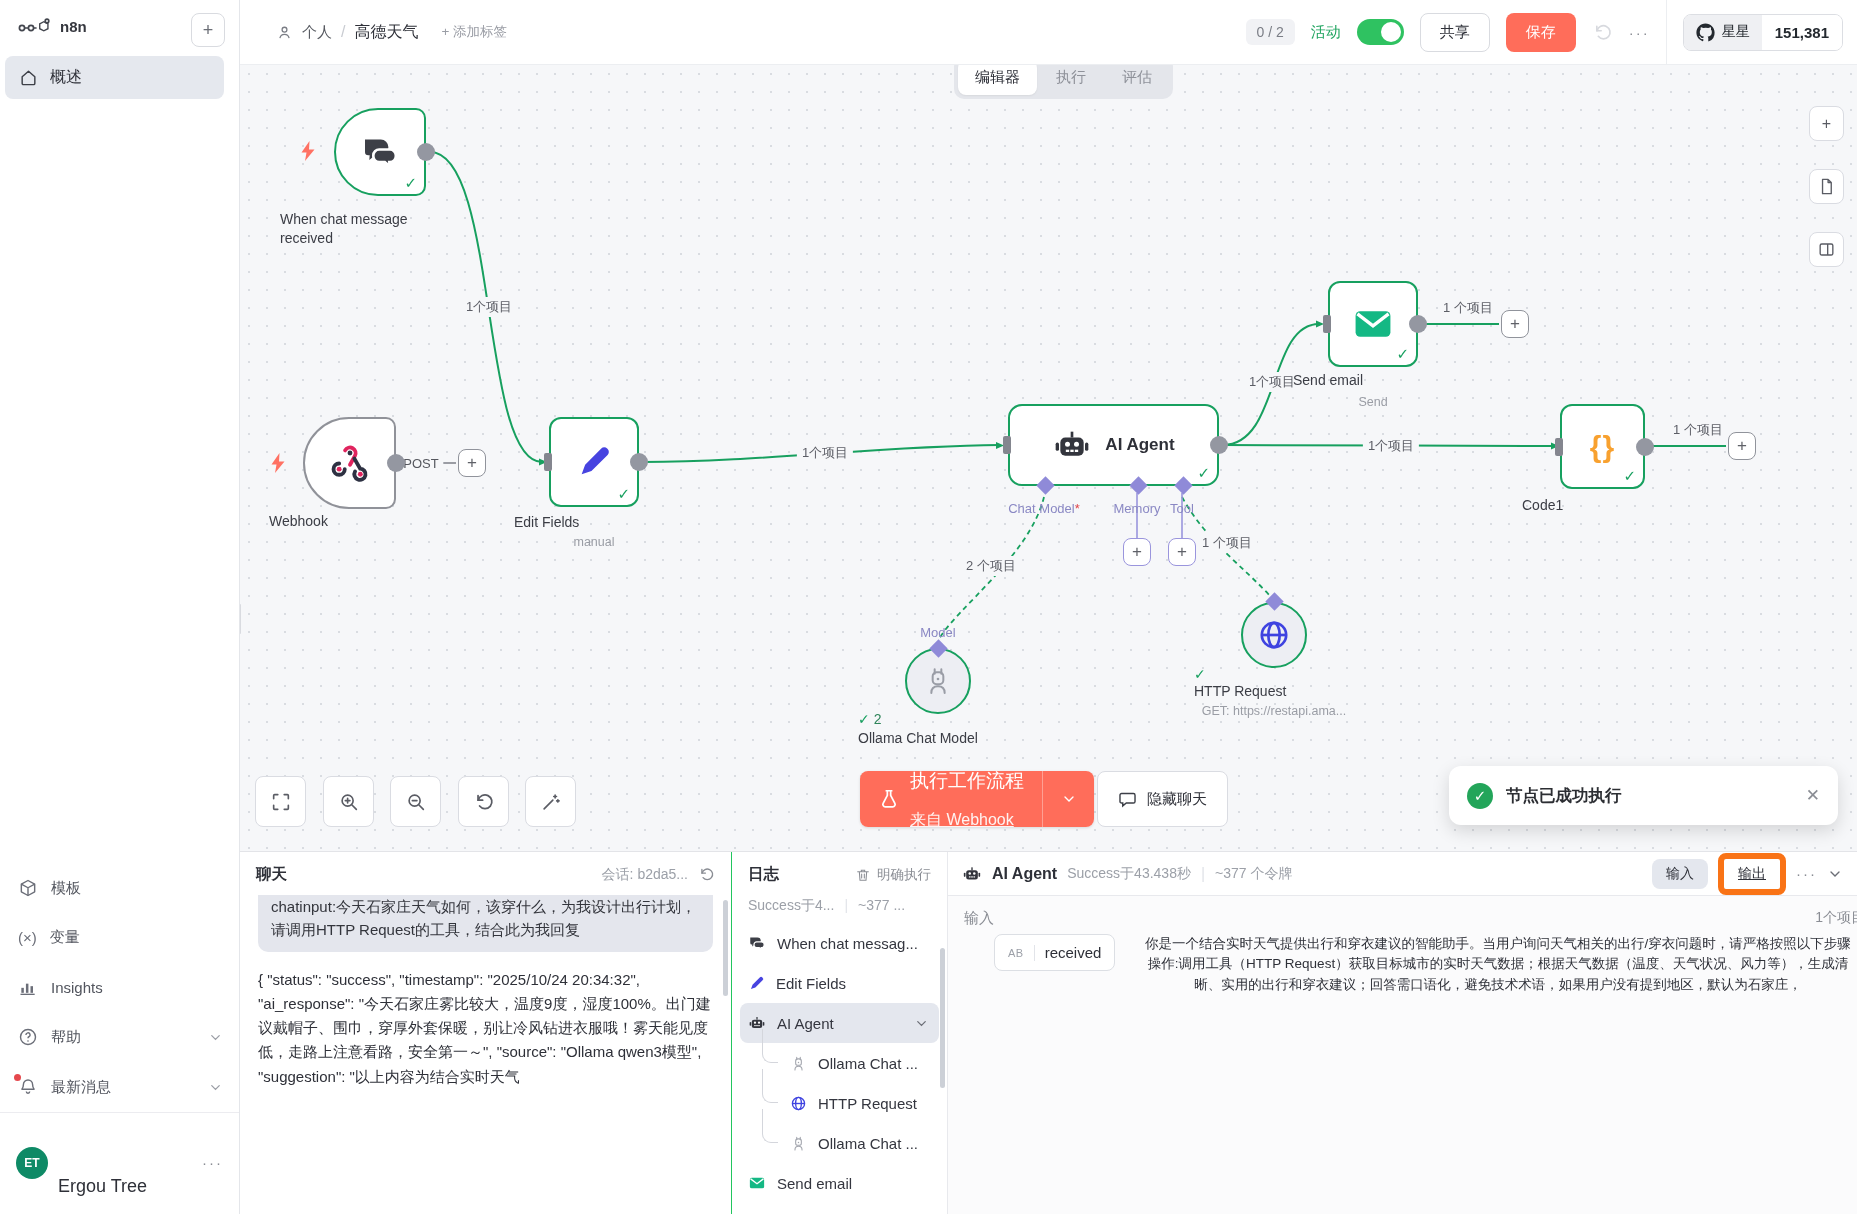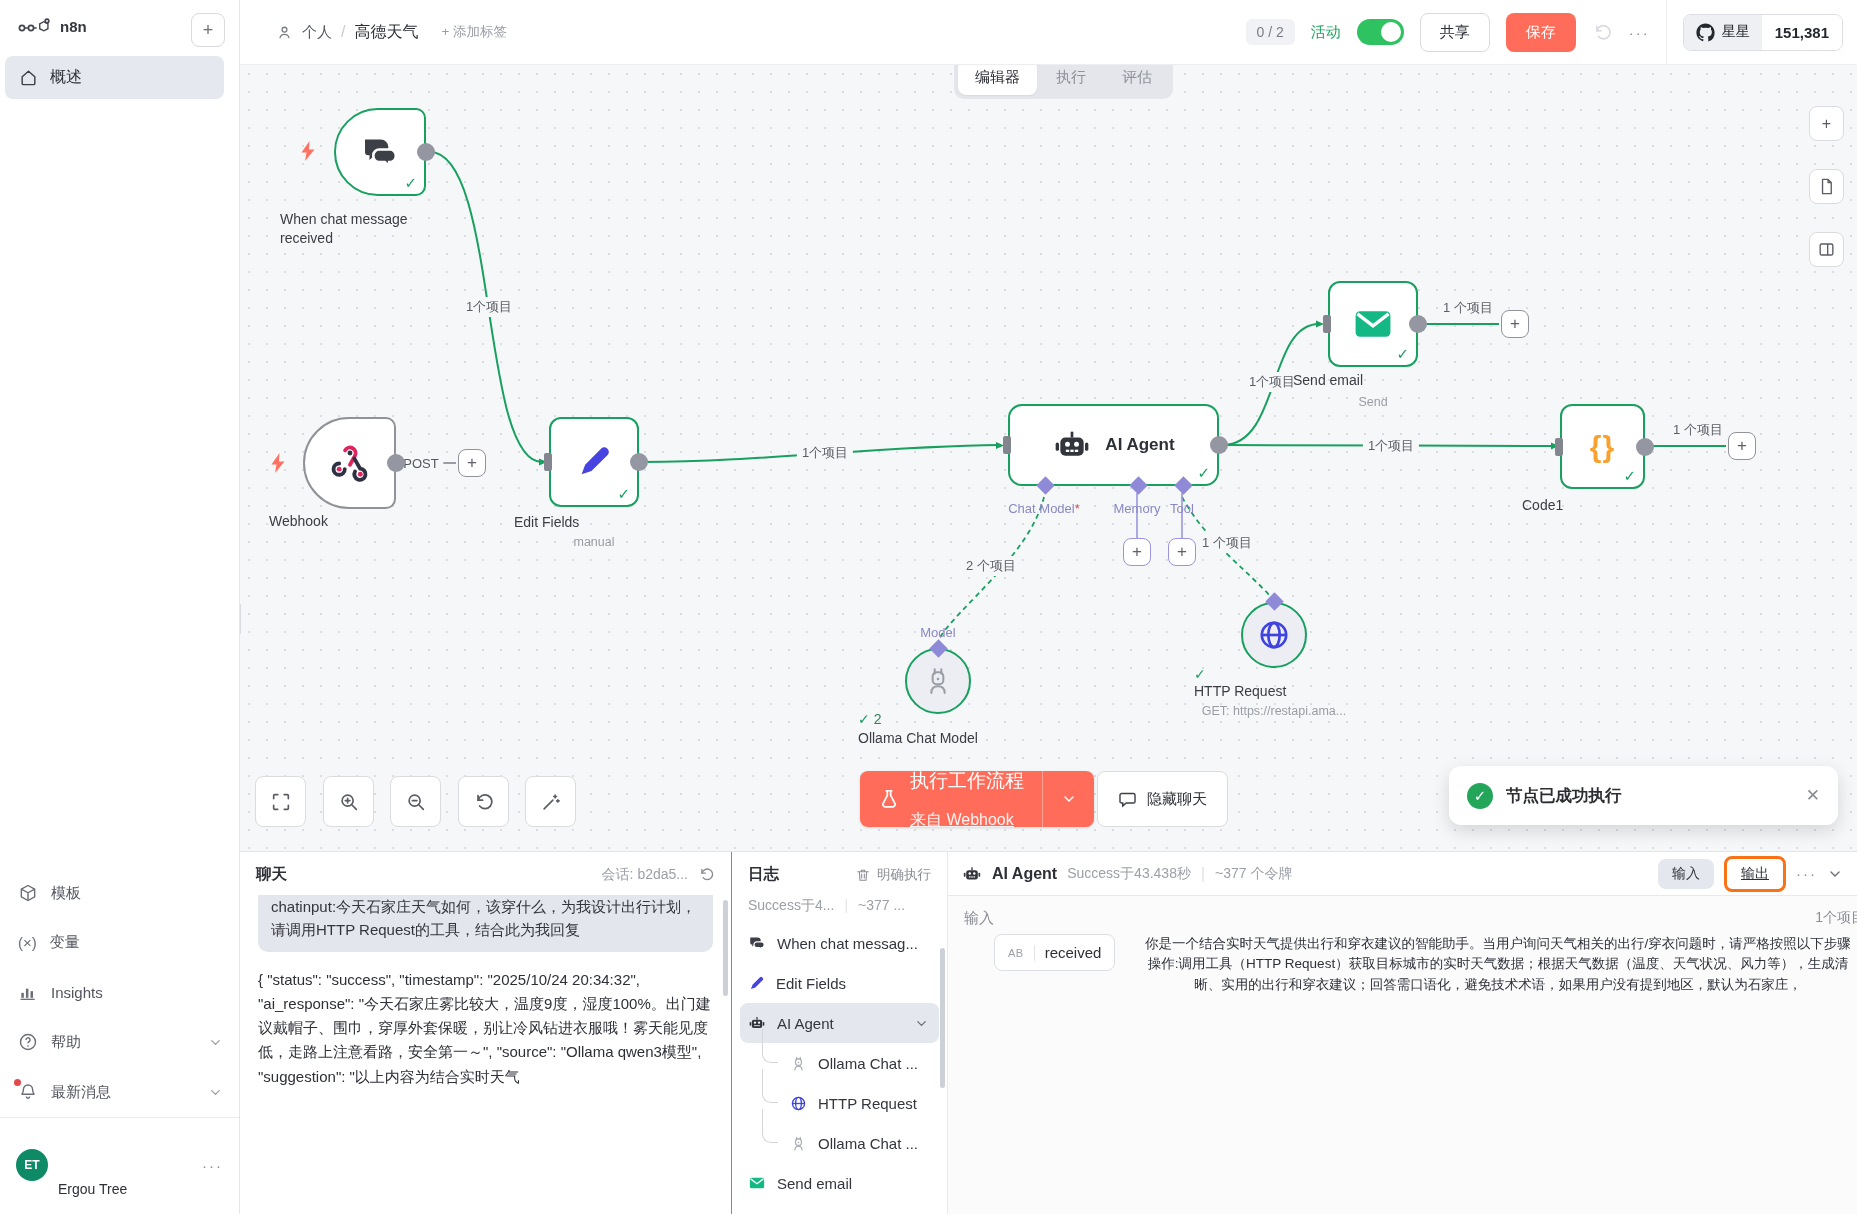--- a/index.html
+++ b/index.html
@@ -11,21 +11,21 @@
   .logo-row { display:flex; align-items:center; gap:8px; padding:16px 15px 12px 18px; }
   .logo-text { font-weight:bold; font-size:15px; color:#35373e; }
   .sq-btn { width:34px; height:34px; border:1px solid #d9dbe0; border-radius:8px; background:#fff; display:flex; align-items:center; justify-content:center; font-size:18px; color:#6b6e76; }
   .logo-row .sq-btn { position:absolute; right:14px; top:13px; }
   .overview-item { margin:8px 15px 0 5px; background:#e5e8ee; border-radius:8px; display:flex; align-items:center; gap:12px; padding:11px 14px; font-size:16px; color:#2e3038; }
   .side-bottom { position:absolute; left:0; right:0; bottom:0; }
   .side-item { display:flex; align-items:center; gap:13px; padding:15px 18px; font-size:15px; color:#52555e; position:relative; }
   .side-item .chev { position:absolute; right:16px; color:#9a9da5; }
   .user-row { border-top:1px solid #ececf0; display:flex; align-items:center; gap:10px; padding:15px 16px 17px; }
   .avatar { width:32px; height:32px; border-radius:50%; background:#0e8a66; color:#fff; font-size:12px; font-weight:bold; display:flex; align-items:center; justify-content:center; }
-  .user-name { font-size:14px; color:#2e3038; flex:1;margin-top:48px; }
+  .user-name { font-size:18px; color:#2e3038; flex:1;margin-top:48px; }
   .dots { color:#8a8d94; font-size:15px; letter-spacing:2px; }
   .red-dot { position:absolute; left:14px; top:12px; width:7px; height:7px; background:#e5484d; border-radius:50%; }
 
   
   .main { flex:1; display:flex; flex-direction:column; min-width:0; }
   header.topbar { height:65px; flex:0 0 65px; display:flex; align-items:center; padding:0 14px 0 36px; border-bottom:1px solid #eceef1; background:#fff; position:relative; z-index:20; }
   .crumb { display:flex; align-items:center; gap:9px; font-size:15px; color:#55585f; }
   .crumb .wf { color:#2e3038; font-weight:500; font-size:16px; }
   .crumb .slash { color:#c9ccd2; font-size:16px; }
   .crumb .addtag { color:#9a9da5; font-size:13.5px; margin-left:14px; }
@@ -102,21 +102,21 @@
   .log-row.child { padding-left:58px; }
   .elbow { position:absolute; left:30px; top:-14px; width:16px; height:34px; border-left:1.5px solid #d4d6dc; border-bottom:1.5px solid #d4d6dc; border-bottom-left-radius:9px; }
 
   .detailp { flex:1; position:relative; overflow:hidden; }
   .det-h { height:44px; display:flex; align-items:center; gap:10px; padding:0 14px; border-bottom:1px solid #e8e9ed; }
   .det-name { font-size:16px; font-weight:600; color:#2e3038; }
   .det-status { font-size:14px; color:#9ca0a8; }
   .det-right { margin-left:auto; display:flex; align-items:center; gap:10px; }
   .pill { border-radius:8px; font-size:14px; padding:6px 14px; }
   .pill.on { background:#e4e7ee; color:#2e3038; }
-  .pill.off { background:#fff; border:3px solid #f97316; color:#2e3038;text-decoration:underline; }
+  .pill.off { background:#fff; border:6px solid #f97316; color:#2e3038;text-decoration:underline; }
   .det-body { position:relative; height:318px; background:#fbfbfc; }
   .det-sec { position:absolute; left:16px; top:13px; font-size:15px; color:#8a8d94; }
   .det-items { position:absolute; right:-8px; top:13px; font-size:14px; color:#8a8d94; white-space:nowrap; }
   .chip { position:absolute; left:46px; top:38px; display:flex; align-items:center; gap:10px; background:#fff; border:1px solid #dcdfe4; border-radius:8px; padding:9px 13px; }
   .chip .t { font-size:11px; color:#9ca0a8; letter-spacing:.5px; }
   .chip .d { width:1px; height:16px; background:#e2e4e9; }
   .chip .n { font-size:15px; color:#2e3038; }
   .chip-val { position:absolute; left:191px; top:38px; right:0; font-size:13.5px; line-height:1.5; color:#2e3038;text-align:center; }
   .ic { display:inline-flex; align-items:center; justify-content:center; }
 </style>

